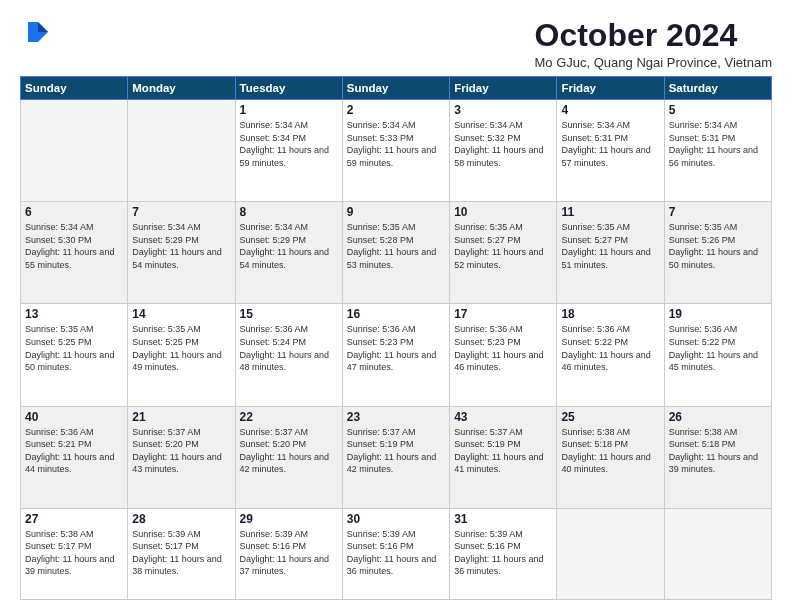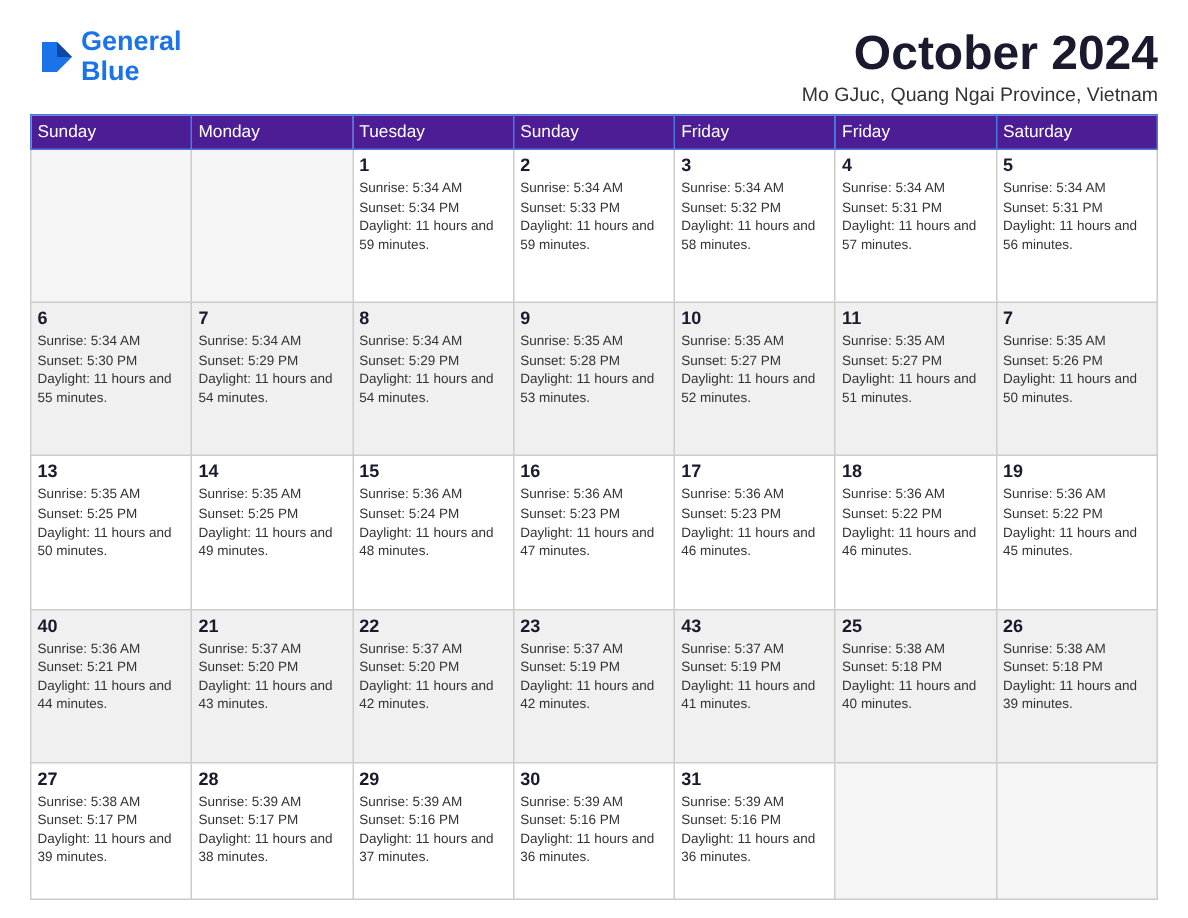--- a/index.html
+++ b/index.html
@@ -35,45 +35,45 @@
       line-height: 1.1;
     }
     .logo-text span {
       color: #1a73e8;
     }
     .logo-icon {
       width: 28px;
       height: 28px;
     }
     .title-block {
-      text-align: right;
+      text-align: left;
     }
     .month-title {
       font-size: 32px;
       font-weight: bold;
       color: #1a1a2e;
       line-height: 1.1;
     }
     .location {
       font-size: 13px;
       color: #333;
       margin-top: 2px;
     }
     .calendar {
       flex: 1;
       border: 1px solid #ccc;
       border-collapse: collapse;
       width: 100%;
       table-layout: fixed;
     }
     .calendar th {
-      background: #4c1d95;
+      background: #0c4a6e;
       color: #fff;
       font-size: 11.5px;
-      font-weight: normal;
+      font-weight: bold;
       padding: 5px 4px;
       text-align: left;
       border: 1px solid #4a7ae0;
     }
     .calendar td {
       border: 1px solid #ccc;
       vertical-align: top;
       padding: 3px 4px 3px 4px;
       font-size: 9.5px;
       color: #222;
@@ -106,24 +106,20 @@
 <body>
 
 <div class="page">
   <div class="header">
     <div class="logo">
       <svg class="logo-icon" viewBox="0 0 28 28">
         <rect x="0" y="0" width="28" height="28" fill="white"></rect>
         <polygon points="18,4 28,14 18,24 8,24 8,4" fill="#1a73e8"></polygon>
         <polygon points="18,4 28,14 18,14" fill="#0d47a1"></polygon>
       </svg>
-      <div class="logo-text">
-        <div><span>General</span></div>
-        <div><span style="color:#1a73e8">Blue</span></div>
-      </div>
     </div>
     <div class="title-block">
       <div class="month-title">October 2024</div>
       <div class="location">Mo GJuc, Quang Ngai Province, Vietnam</div>
     </div>
   </div>
 
   <table class="calendar">
     <thead>
       <tr>

